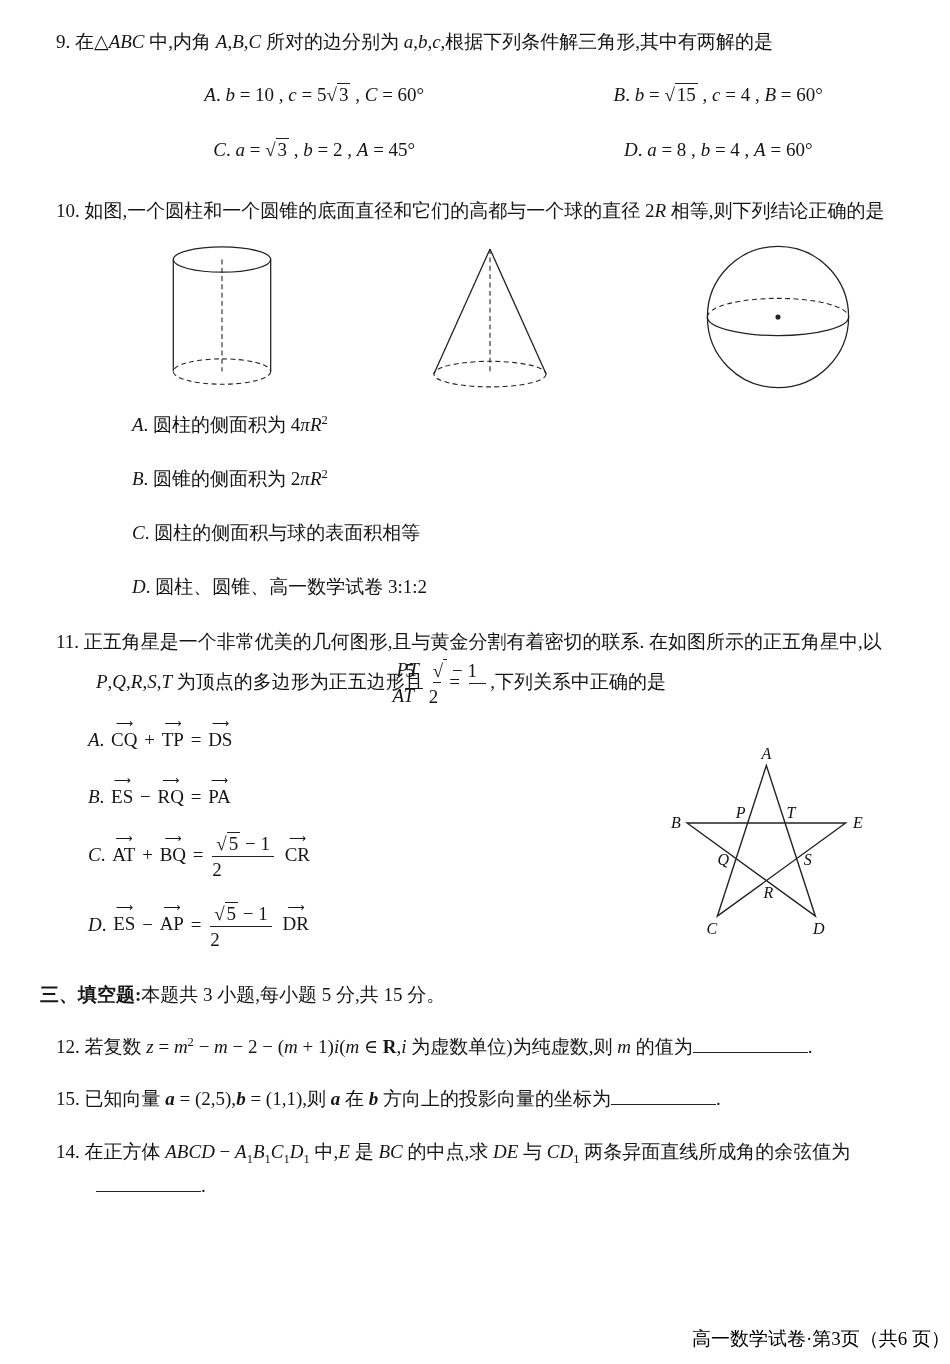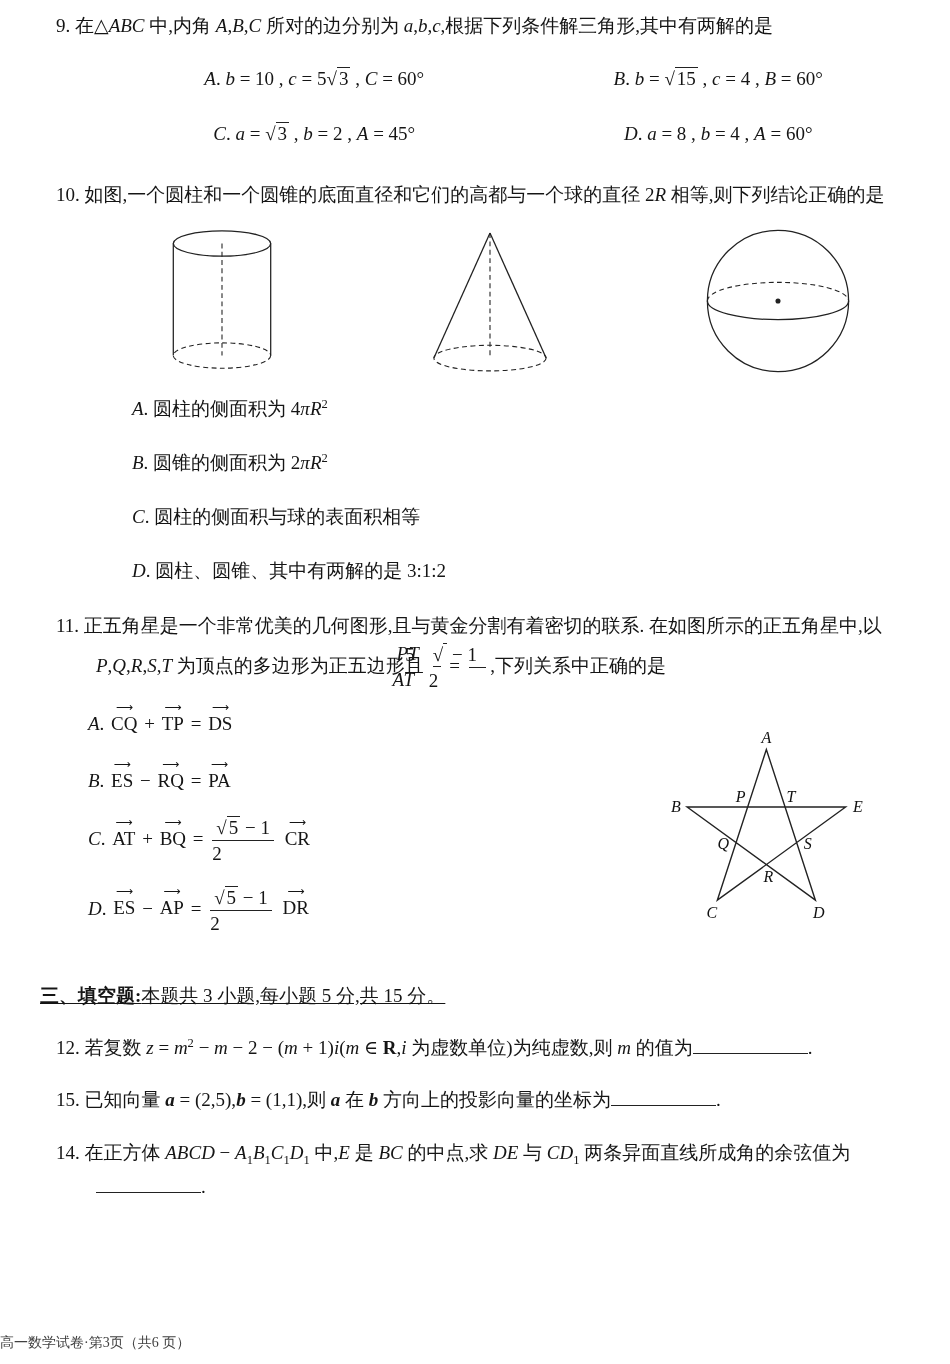--- a/index.html
+++ b/index.html
@@ -1,21 +1,21 @@
 <!DOCTYPE html>
 <html><head>
 <meta charset="utf-8">
 <style>
   * { margin:0; padding:0; box-sizing:border-box; }
   html,body { background:#ffffff; }
   body {
     width:950px; height:1364px; position:relative; overflow:hidden;
     color:#151515; font-family:"Liberation Serif","DejaVu Serif",serif; font-size:19px;
   }
-  .page { padding:10px 54px 60px 56px; }
+  .page { padding:26px 54px 60px 56px; }
   .qstem { padding-left:40px; text-indent:-40px; line-height:1.72; }
   .m  { font-style:italic; }
   .bold { font-weight:bold; }
   .bi { font-weight:bold; font-style:italic; }
   sup,sub { font-size:0.66em; }
   .sqrt { white-space:nowrap; }
   .radicand { display:inline-block; border-top:1.3px solid #222; padding:0 2px; line-height:1.12; }
   .frac { display:inline-block; text-align:left; vertical-align:middle; margin:0 4px; line-height:1.12; }
   .frac .num { display:block; padding:0 4px 2px; border-bottom:1.3px solid #222; }
   .frac .den { display:block; padding-top:2px; }
@@ -25,23 +25,23 @@
   .fillblank { display:inline-block; height:1em; border-bottom:1.2px solid #222; }
   .grid2 { display:grid; grid-template-columns:56% 44%; row-gap:27px; padding-left:32px; margin:22px 0 30px;text-align:center; }
   .opt { line-height:1.5; }
   .optlist { padding-left:32px; }
   .optlist .opt { margin-bottom:25px;margin-left:44px; }
   .figrow { display:flex; justify-content:space-between; align-items:center; padding:14px 42px 18px 110px; }
   .q11row { display:flex; margin-top:12px; }
   .q11opts { flex:1; padding-left:32px; }
   .q11opts .opt { margin-bottom:21px; }
   .q11fig { flex:0 0 auto; width:235px; margin-right:10px; }
-  .secheader { margin:26px 0 20px -16px; line-height:1.6;text-decoration:underline; }
+  .secheader { margin:9px 0 20px -16px; line-height:1.6; }
   .qshort { margin-bottom:20px; }
-  .footer { position:absolute; left:0; right:0; bottom:12px; text-align:left; font-size:14px; color:#404040; }
+  .footer { position:absolute; left:0; right:0; bottom:12px; text-align:right; font-size:19px; color:#000000; }
   svg .solid { fill:none; stroke:#222; stroke-width:1.3; }
   svg .dash  { fill:none; stroke:#222; stroke-width:1.1; stroke-dasharray:5 3.5; }
   svg text { font-family:"Liberation Serif","DejaVu Serif",serif; font-style:italic; font-size:15px; fill:#111; }
 </style>
 </head>
 <body>
 
 <div class="page">
 
   <section>
@@ -74,21 +74,21 @@
         <circle class="solid" cx="77.5" cy="77.5" r="72"></circle>
         <path class="solid" d="M5.5,77.5 A72,19 0 0 0 149.5,77.5"></path>
         <path class="dash" d="M5.5,77.5 A72,19 0 0 1 149.5,77.5"></path>
         <circle cx="77.5" cy="77.5" r="2.6" fill="#222"></circle>
       </svg>
     </div>
     <div class="optlist">
       <p class="opt"><span class="m">A</span><span class="t">. 圆柱的侧面积为 4</span><span class="m">πR</span><sup>2</sup></p>
       <p class="opt"><span class="m">B</span><span class="t">. 圆锥的侧面积为 2</span><span class="m">πR</span><sup>2</sup></p>
       <p class="opt"><span class="m">C</span><span class="t">. 圆柱的侧面积与球的表面积相等</span></p>
-      <p class="opt"><span class="m">D</span><span class="t">. 圆柱、圆锥、其中有两解的是 3:1:2</span></p>
+      <p class="opt"><span class="m">D</span><span class="t">. 圆柱、圆锥、高一数学试卷 3:1:2</span></p>
     </div>
   </section>
 
   <section>
     <p class="qstem"><span class="t">11. 正五角星是一个非常优美的几何图形,且与黄金分割有着密切的联系. 在如图所示的正五角星中,以 </span><span class="m">P</span><span class="t">,</span><span class="m">Q</span><span class="t">,</span><span class="m">R</span><span class="t">,</span><span class="m">S</span><span class="t">,</span><span class="m">T</span><span class="t"> 为顶点的多边形为正五边形且 </span><span class="frac"><span class="num"><span class="m">PT</span></span><span class="den"><span class="m">AT</span></span></span><span class="t"> = </span><span class="frac"><span class="num"><span class="sqrt"><span class="radsym">√</span><span class="radicand">5</span></span><span class="t"> − 1</span></span><span class="den"><span class="t">2</span></span></span><span class="t">,下列关系中正确的是</span></p>
     <div class="q11row">
       <div class="q11opts">
         <p class="opt"><span class="m">A</span><span class="t">. </span><span class="vec"><span class="varrow">⟶</span><span class="vbase">CQ</span></span><span class="t"> + </span><span class="vec"><span class="varrow">⟶</span><span class="vbase">TP</span></span><span class="t"> = </span><span class="vec"><span class="varrow">⟶</span><span class="vbase">DS</span></span></p>
         <p class="opt"><span class="m">B</span><span class="t">. </span><span class="vec"><span class="varrow">⟶</span><span class="vbase">ES</span></span><span class="t"> − </span><span class="vec"><span class="varrow">⟶</span><span class="vbase">RQ</span></span><span class="t"> = </span><span class="vec"><span class="varrow">⟶</span><span class="vbase">PA</span></span></p>
         <p class="opt"><span class="m">C</span><span class="t">. </span><span class="vec"><span class="varrow">⟶</span><span class="vbase">AT</span></span><span class="t"> + </span><span class="vec"><span class="varrow">⟶</span><span class="vbase">BQ</span></span><span class="t"> = </span><span class="frac"><span class="num"><span class="sqrt"><span class="radsym">√</span><span class="radicand">5</span></span><span class="t"> − 1</span></span><span class="den"><span class="t">2</span></span></span><span class="t"> </span><span class="vec"><span class="varrow">⟶</span><span class="vbase">CR</span></span></p>

